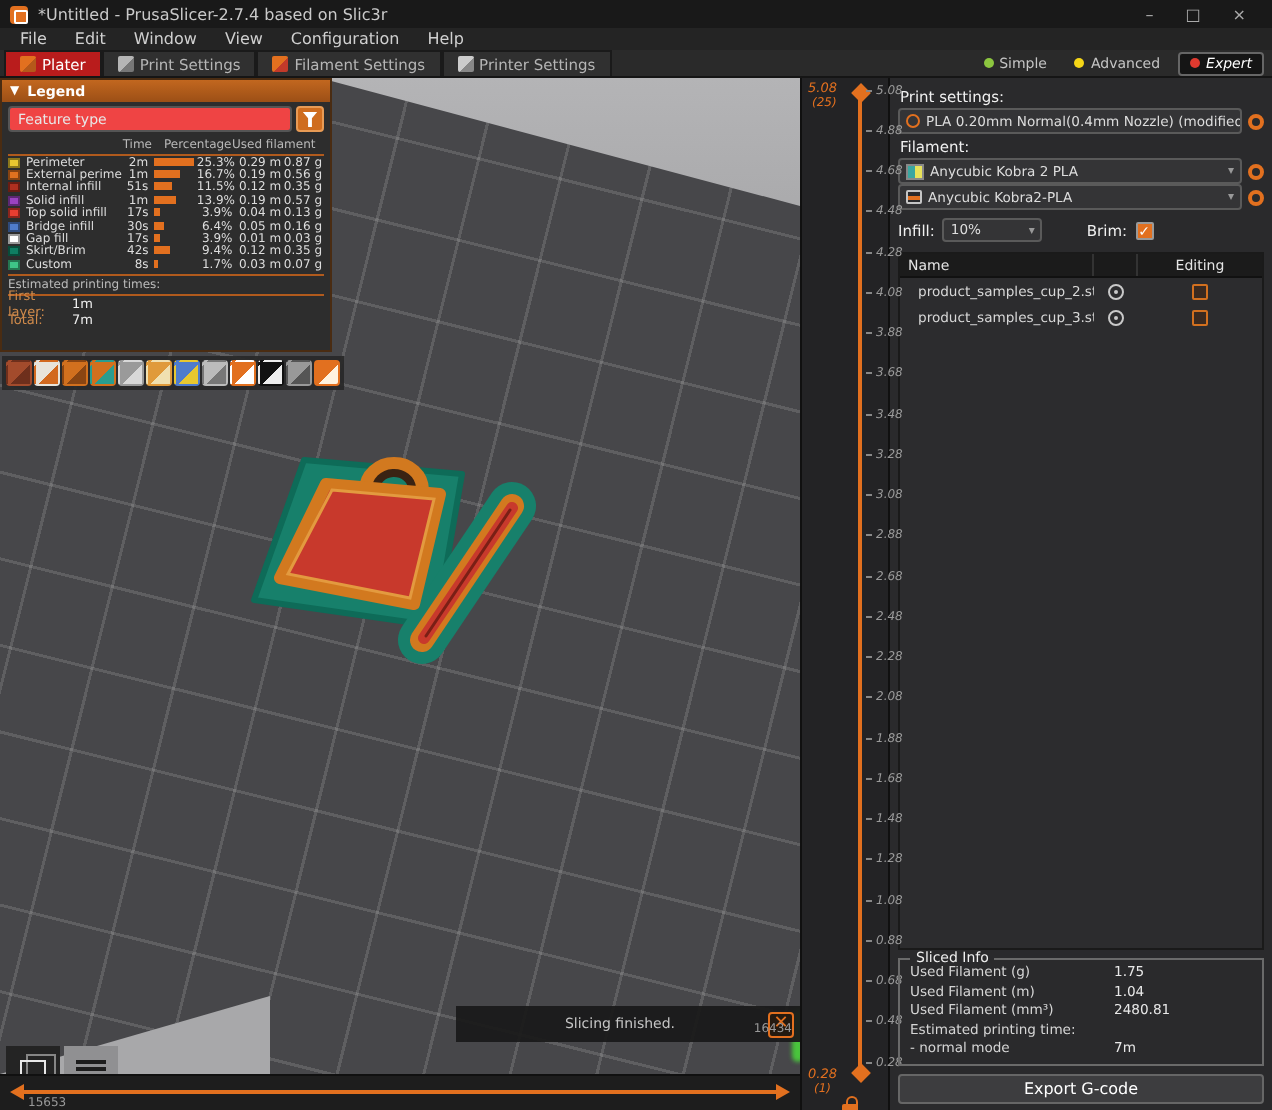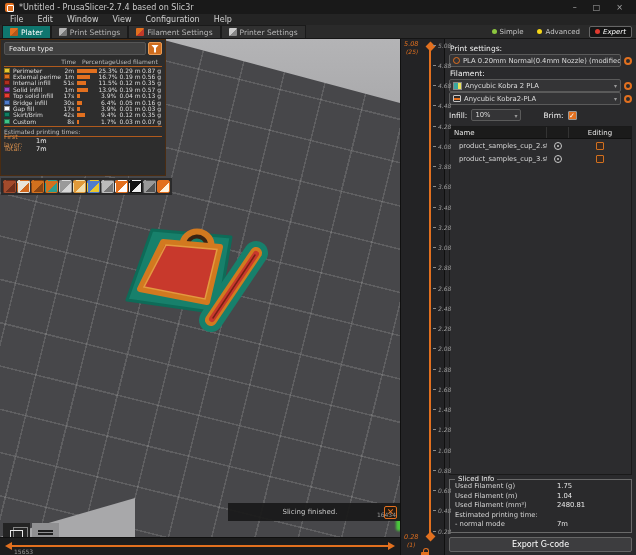--- a/index.html
+++ b/index.html
@@ -15,21 +15,21 @@
   .winctrl span{font-size:8px;color:#aaa;cursor:default;}
 
   
   .menubar{height:11px;display:flex;align-items:center;background:#242424;padding-left:3px;}
   .menu-item{font-size:8px;color:#d0d0d0;padding:0 7px;}
 
   
   .headrow{height:14px;display:flex;align-items:stretch;background:#2a2a2a;border-bottom:1px solid #151515;}
   .tabs{display:flex;align-items:stretch;padding-left:2px;}
   .tab{display:flex;align-items:center;gap:3px;padding:0 7px;font-size:7.5px;color:#b5b5b5;background:#303030;border:1px solid #1a1a1a;border-bottom:none;}
-  .tab.active{background:#0f766e;color:#fff;}
+  .tab.active{background:#b91c1c;color:#fff;}
   .tab-icon{width:8px;height:8px;border-radius:1px;flex:0 0 auto;}
   .modes{margin-left:auto;display:flex;align-items:center;gap:4px;padding-right:4px;}
   .mode{display:flex;align-items:center;gap:3px;font-size:7px;color:#c5c5c5;padding:1px 5px;border-radius:2px;}
   .mode .dot{width:5px;height:5px;border-radius:50%;}
   .mode.active{background:#151515;border:1px solid #666;color:#fff;font-style:italic;}
 
   
   .main{display:flex;height:516px;}
   .vp-col{width:400px;display:flex;flex-direction:column;}
   .viewport{position:relative;height:498px;overflow:hidden;background:#a8a8aa;}
@@ -46,21 +46,21 @@
 
   
   .objects-svg{position:absolute;left:0;top:0;}
 
   
   .legend{position:absolute;left:0;top:0;width:166px;height:137px;background:#2d2d2d;border:1px solid #4a2c12;z-index:5;}
   .legend-head{height:11px;background:linear-gradient(#c2671f,#9c4f16);display:flex;align-items:center;gap:4px;padding:0 4px;color:#fff;font-size:7px;font-weight:bold;}
   .legend-head .tri{font-size:6px;color:#fff;}
   .legend-body{padding:2px 3px 0 3px;}
   .feature-row{display:flex;height:13px;}
-  .feature-box{flex:1;display:flex;align-items:center;background:#404040;border:1px solid #555;border-radius:2px;padding:0 4px;font-size:7px;color:#e8e8e8;text-align:center;}
+  .feature-box{flex:1;display:flex;align-items:center;background:#ef4444;border:1px solid #555;border-radius:2px;padding:0 4px;font-size:7px;color:#e8e8e8;text-align:center;}
   .funnel-btn{width:14px;height:13px;margin-left:2px;background:#cf6d1f;border:1px solid #e89b55;border-radius:2px;display:flex;align-items:center;justify-content:center;}
   .funnel-btn::after{content:"";width:8px;height:8px;background:#fff;clip-path:polygon(0 0,100% 0,62% 45%,62% 100%,38% 100%,38% 45%);}
   .leg-cols{display:flex;font-size:6px;color:#b9b9b9;margin-top:2px;border-bottom:1px solid #b05a1d;padding:1px 0;}
   .leg-cols .c1{width:72px;text-align:right;}
   .leg-cols .c2{width:40px;text-align:left;padding-left:6px;}
   .leg-cols .c3{flex:1;text-align:left;}
   .leg-row{display:flex;align-items:center;height:6.4px;font-size:6px;color:#ddd;}
   .sw{width:6px;height:5px;margin-right:3px;border:0.5px solid rgba(0,0,0,.4);flex:0 0 auto;}
   .leg-label{width:50px;white-space:nowrap;overflow:hidden;}
   .leg-time{width:13px;text-align:right;margin-right:3px;}
@@ -240,20 +240,24 @@
           <line x1="255" y1="216" x2="213" y2="279" stroke="#7a1f15" stroke-width="1.5" stroke-linecap="round"></line>
 
           <path d="M 183 206 A 14 13 0 0 1 211 206" fill="none" stroke="#d2791f" stroke-width="7" stroke-linecap="round"></path>
           <path d="M 188 206 A 9 8 0 0 1 206 205" fill="none" stroke="#3a2313" stroke-width="4"></path>
 
           <polygon points="163,203 220,208 207,263 140,250" fill="#c8392c" stroke="#d2791f" stroke-width="6" stroke-linejoin="round"></polygon>
           <polygon points="166,206 217,210.5 205,260 144,248" fill="#c8392c" stroke="#e39a3f" stroke-width="1.5"></polygon>
         </svg>
 
         <div class="legend">
+          <div class="legend-head">
+            <span class="tri">▼</span>
+            <span>Legend</span>
+          </div>
           <div class="legend-body">
             <div class="feature-row">
               <div class="feature-box">
                 <span>Feature type</span>
               </div>
               <div class="funnel-btn"></div>
             </div>
             <div class="leg-cols">
               <span class="c1">Time</span>
               <span class="c2">Percentage</span>

